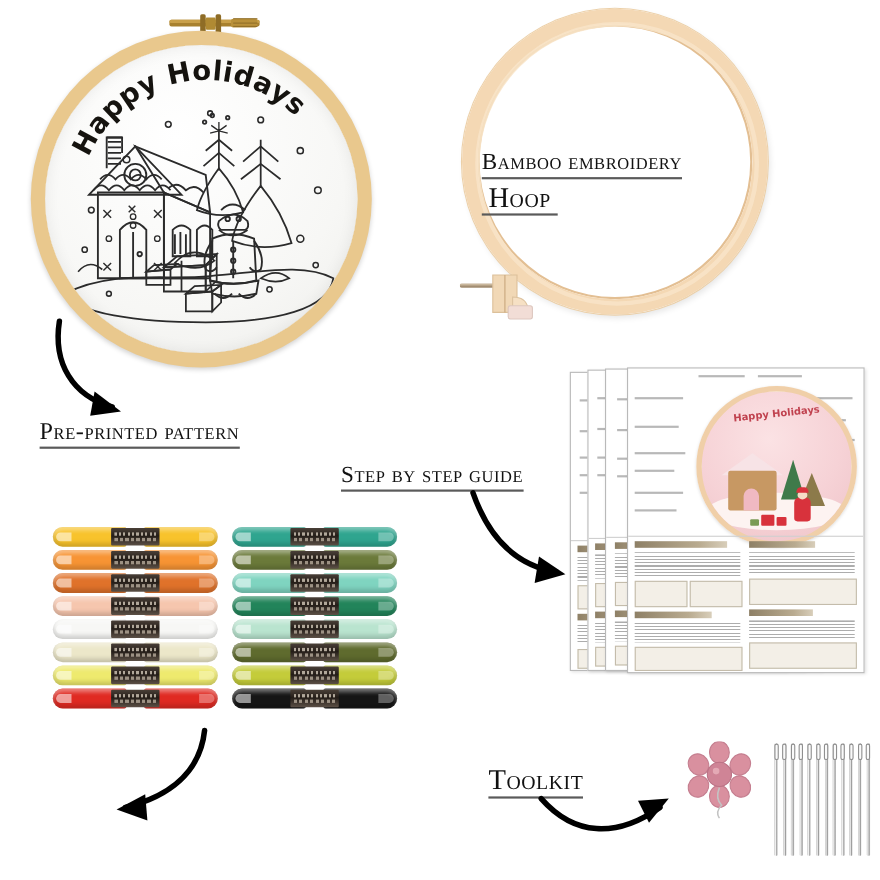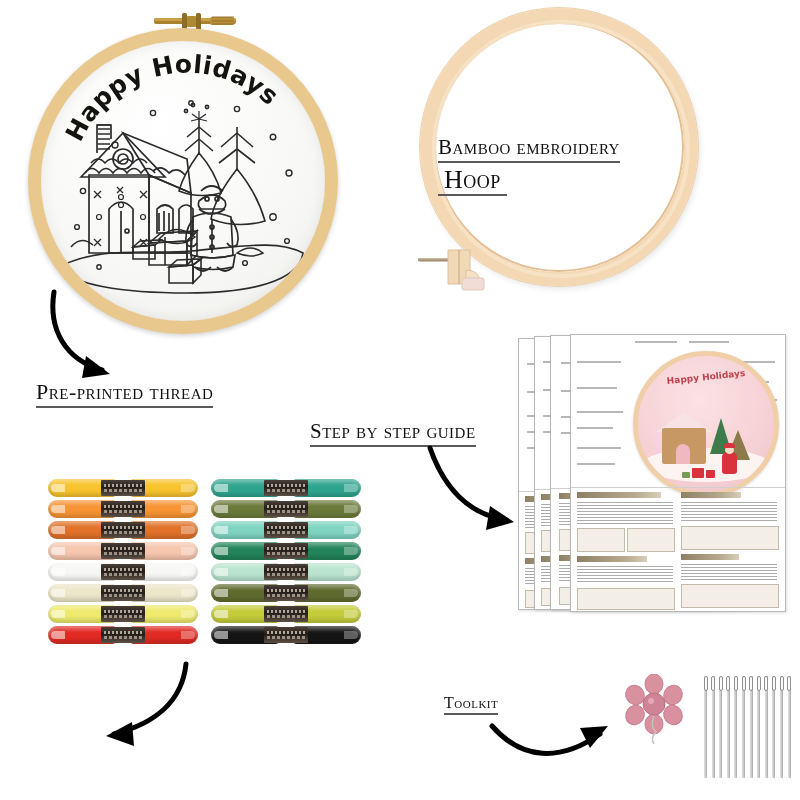--- a/index.html
+++ b/index.html
@@ -478,21 +478,21 @@
       </svg>
     </div>
   </div>
 
   <svg class="arrow-svg" style="left:40px; top:288px; width:160px; height:100px;" viewBox="0 0 160 100">
     <path d="M14 4 C 8 42, 26 72, 62 82" fill="none" stroke="#000" stroke-width="5" stroke-linecap="round"></path>
     <path d="M46 68 L70 86 L42 90 Z" fill="#000"></path>
   </svg>
 
   <div class="label" style="left:36px; top:380px; font-size:22px;">
-    <span class="ln">Pre-printed thread</span>
+    <span class="ln">Pre-printed pattern</span>
   </div>
 
   <div class="abs" id="hoop-bamboo-group">
     <div class="hoop-ring" id="bamboo-ring"></div>
     <div class="hoop-ring" id="bamboo-ring-inner"></div>
     <svg class="abs" id="bamboo-screw" viewBox="0 0 92 48">
       <rect x="0" y="14" width="34" height="3.6" rx="1.6" fill="#a28d72"></rect>
       <rect x="0" y="14" width="34" height="1.6" rx="0.8" fill="#c9b79c"></rect>
       <path d="M30 6 L52 6 L52 40 L30 40 Z" fill="#f1d8b6" stroke="#dcc09a" stroke-width="1"></path>
       <path d="M41 6 L41 40" stroke="#cfae85" stroke-width="1.2"></path>
@@ -706,21 +706,21 @@
         </div>
       </div>
   </div>
 
   <svg class="arrow-svg" style="left:88px; top:658px; width:130px; height:96px;" viewBox="0 0 130 96">
     <path d="M98 6 C 94 44, 66 66, 26 76" fill="none" stroke="#000" stroke-width="5" stroke-linecap="round"></path>
     <path d="M44 64 L18 78 L46 88 Z" fill="#000"></path>
   </svg>
 
 
-  <div class="label" style="left:444px; top:694px; font-size:16px;text-align:right;">
+  <div class="label" style="left:444px; top:694px; font-size:26px;text-align:right;">
     <span class="ln">Toolkit</span>
   </div>
 
   <svg class="arrow-svg" style="left:488px; top:718px; width:136px; height:68px;" viewBox="0 0 136 68">
     <path d="M4 8 C 34 42, 72 44, 112 16" fill="none" stroke="#000" stroke-width="5" stroke-linecap="round"></path>
     <path d="M92 10 L120 8 L102 30 Z" fill="#000"></path>
   </svg>
 
   <div class="abs" id="toolkit-group">
     <svg id="threader" viewBox="0 0 72 70">

